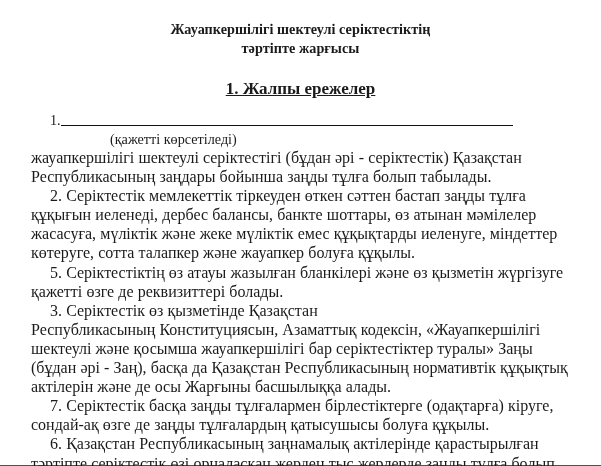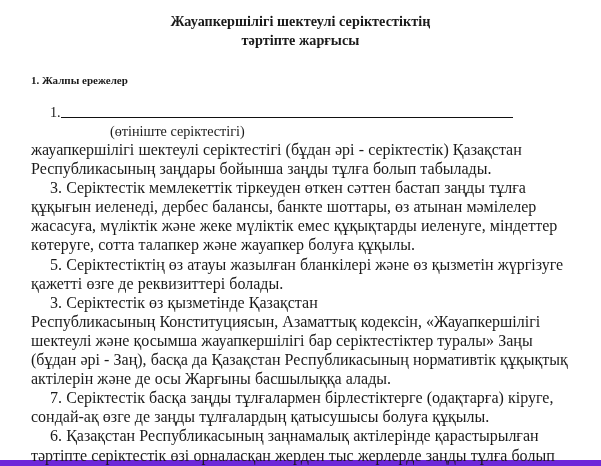--- a/index.html
+++ b/index.html
@@ -14,39 +14,41 @@
     font-family: "Liberation Serif", "DejaVu Serif", serif;
     color: #1a1a1a;
     -webkit-font-smoothing: antialiased;
   }
   .page {
     position: relative;
     width: 601px;
     height: 466px;
     box-sizing: border-box;
     background: #ffffff;
-    border-bottom: 6px solid #6d28d9;
-    padding: 12px 31px 0 31px;
+    border-bottom: 1px solid #6d28d9;
+    padding: 20px 31px 0 31px;
   }
   .doc-title {
     text-align: center;
     font-weight: bold;
     font-size: 14.2px;
     line-height: 19px;
     margin: 0;
     letter-spacing: 0.05px;
   }
   .doc-title .t-line {
     display: block;
   }
   .section-heading {
+    text-align: center;
     font-weight: bold;
-    font-size: 11px;
+    font-size: 17px;
     line-height: 19px;
     margin: 21px 0 0 0;
+    text-decoration: underline;
   }
   .fill-line-row {
     display: flex;
     align-items: flex-end;
     margin: 13px 0 0 0;
     padding-left: 19px;
     font-size: 14.2px;
     line-height: 19px;
   }
   .fill-num {
@@ -86,25 +88,25 @@
     <span class="t-line">тәртіпте жарғысы</span>
   </h1>
 
   <h2 class="section-heading">1. Жалпы ережелер</h2>
 
   <div class="fill-line-row">
     <span class="fill-num">1.</span>
     <span class="fill-rule"></span>
   </div>
 
-  <div class="fill-caption">(өтініште серіктестігі)</div>
+  <div class="fill-caption">(қажетті көрсетіледі)</div>
 
   <p class="body-par no-indent">жауапкершілігі шектеулі серіктестігі (бұдан әрі - серіктестік) Қазақстан Республикасының заңдары бойынша заңды тұлға болып табылады.</p>
 
-  <p class="body-par">3. Серіктестік мемлекеттік тіркеуден өткен сәттен бастап заңды тұлға құқығын иеленеді, дербес балансы, банкте шоттары, өз атынан мәмілелер жасасуға, мүліктік және жеке мүліктік емес құқықтарды иеленуге, міндеттер көтеруге, сотта талапкер және жауапкер болуға құқылы.</p>
+  <p class="body-par">2. Серіктестік мемлекеттік тіркеуден өткен сәттен бастап заңды тұлға құқығын иеленеді, дербес балансы, банкте шоттары, өз атынан мәмілелер жасасуға, мүліктік және жеке мүліктік емес құқықтарды иеленуге, міндеттер көтеруге, сотта талапкер және жауапкер болуға құқылы.</p>
 
   <p class="body-par">5. Серіктестіктің өз атауы жазылған бланкілері және өз қызметін жүргізуге қажетті өзге де реквизиттері болады.</p>
 
   <p class="body-par">3. Серіктестік өз қызметінде Қазақстан</p>
 
   <p class="body-par no-indent">Республикасының Конституциясын, Азаматтық кодексін, «Жауапкершілігі шектеулі және қосымша жауапкершілігі бар серіктестіктер туралы» Заңы (бұдан әрі - Заң), басқа да Қазақстан Республикасының нормативтік құқықтық актілерін және де осы Жарғыны басшылыққа алады.</p>
 
   <p class="body-par">7. Серіктестік басқа заңды тұлғалармен бірлестіктерге (одақтарға) кіруге, сондай-ақ өзге де заңды тұлғалардың қатысушысы болуға құқылы.</p>
 
   <p class="body-par">6. Қазақстан Республикасының заңнамалық актілерінде қарастырылған тәртіпте серіктестік өзі орналасқан жерден тыс жерлерде заңды тұлға болып табылмайтын, оның атынын іс-әрекет жасайтын және серіктестіктің тапсырмасына сәйкес, олар туралы Ереженің негізінде филиалдар (өкілдіктер) ашуға құқылы.</p>

